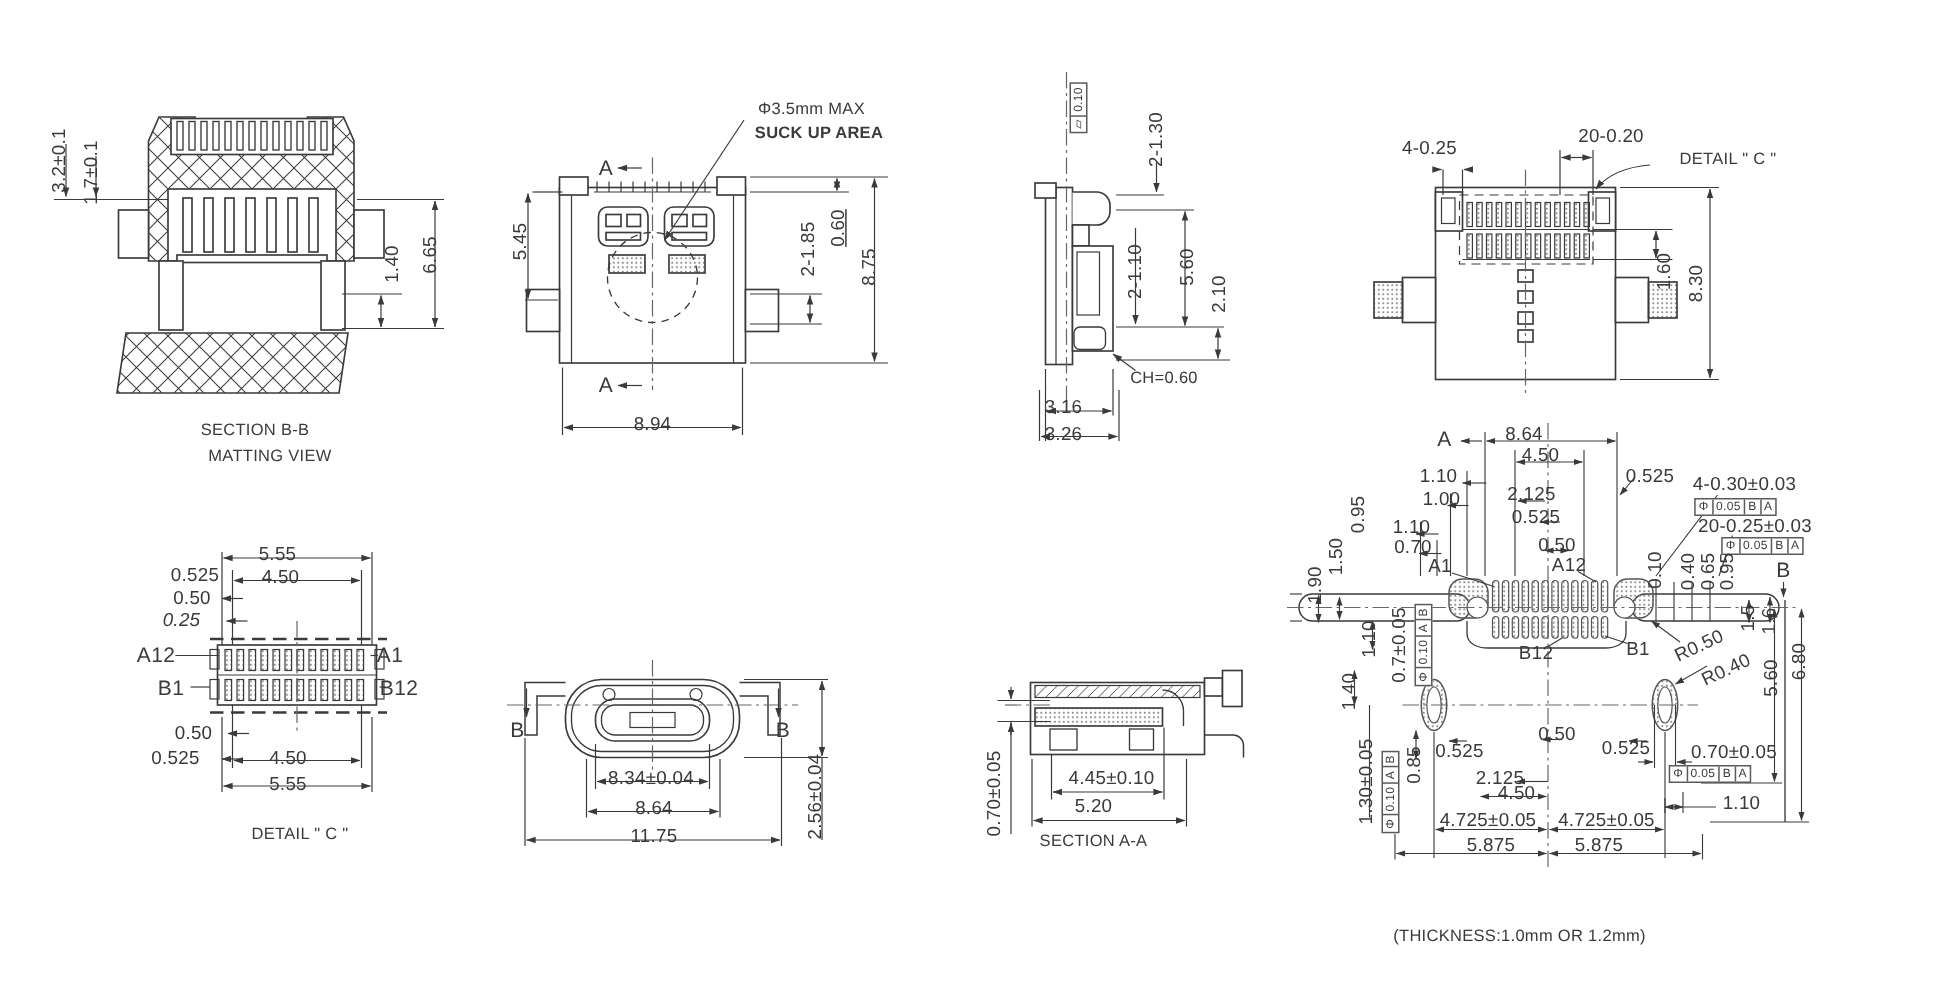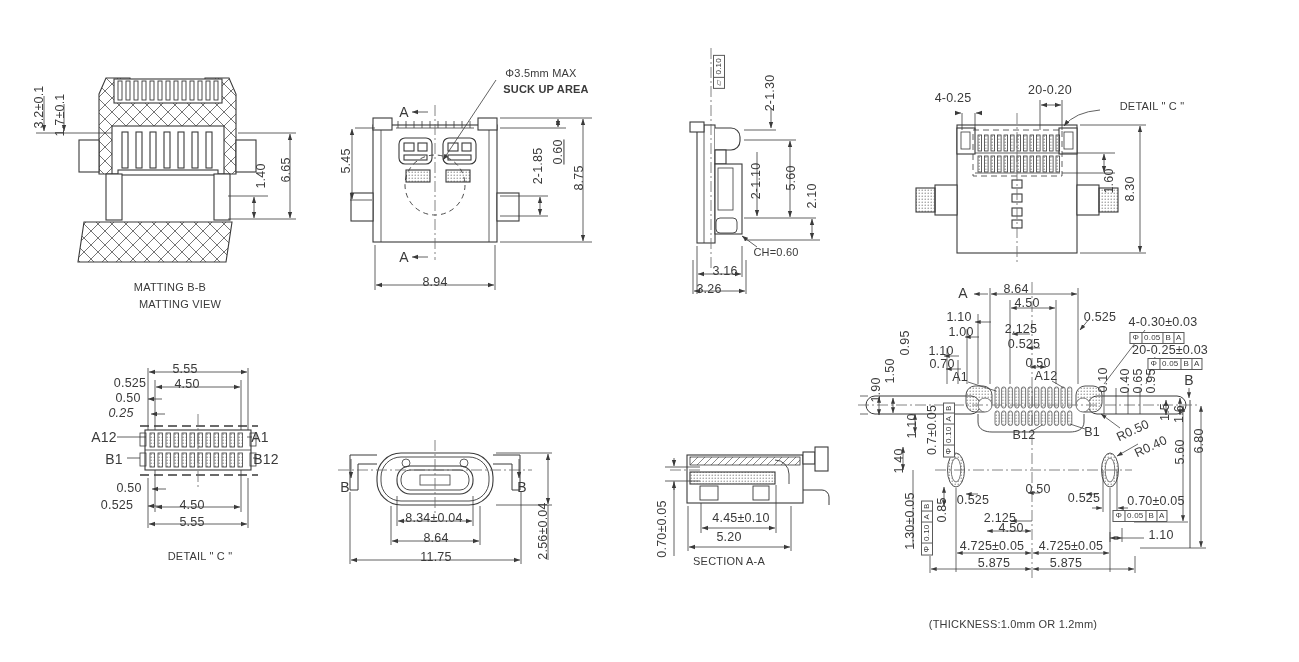--- a/index.html
+++ b/index.html
@@ -453,44 +453,44 @@
           <line x1="1155" y1="357" x2="1146" y2="384"></line>
       </g>
     </g>
   </svg>
 
   <div id="labels">
       <div class="dim" style="left: 40px; top: 107px; transform: translate(-50%, -50%) rotate(-90deg);">3.2±0.1</div>
       <div class="dim" style="left: 61px; top: 115px; transform: translate(-50%, -50%) rotate(-90deg);">1.7±0.1</div>
       <div class="dim" style="left: 262px; top: 176px; transform: translate(-50%, -50%) rotate(-90deg);">1.40</div>
       <div class="dim" style="left: 287px; top: 170px; transform: translate(-50%, -50%) rotate(-90deg);">6.65</div>
-      <div class="dim cap" style="left: 170px; top: 288px; transform: translate(-50%, -50%);">MATTING B-B</div>
+      <div class="dim cap" style="left: 170px; top: 288px; transform: translate(-50%, -50%);">SECTION B-B</div>
       <div class="dim cap" style="left: 170px; top: 305px; transform: translate(-50%, -50%); padding-left: 20px;">MATTING VIEW</div>
       <div class="dim cap" style="left: 541px; top: 74px; transform: translate(-50%, -50%);">Φ3.5mm MAX</div>
       <div class="dim cap" style="left: 546px; top: 90px; transform: translate(-50%, -50%); font-weight: bold;">SUCK UP AREA</div>
       <div class="dim big" style="left: 404px; top: 112px; transform: translate(-50%, -50%);">A</div>
       <div class="dim big" style="left: 404px; top: 257px; transform: translate(-50%, -50%);">A</div>
       <div class="dim" style="left: 347px; top: 161px; transform: translate(-50%, -50%) rotate(-90deg);">5.45</div>
       <div class="dim" style="left: 435px; top: 283px; transform: translate(-50%, -50%);">8.94</div>
       <div class="dim" style="left: 539px; top: 166px; transform: translate(-50%, -50%) rotate(-90deg);">2-1.85</div>
       <div class="dim" style="text-decoration: underline; left: 559px; top: 152px; transform: translate(-50%, -50%) rotate(-90deg);">0.60</div>
       <div class="dim" style="left: 580px; top: 178px; transform: translate(-50%, -50%) rotate(-90deg);">8.75</div>
       <div class="dim fcf" style="left: 719px; top: 72px; transform: translate(-50%, -50%) rotate(-90deg);">
         <span>▱</span>
         <span>0.10</span>
       </div>
       <div class="dim" style="left: 771px; top: 93px; transform: translate(-50%, -50%) rotate(-90deg);">2-1.30</div>
       <div class="dim" style="left: 757px; top: 181px; transform: translate(-50%, -50%) rotate(-90deg);">2-1.10</div>
       <div class="dim" style="left: 792px; top: 178px; transform: translate(-50%, -50%) rotate(-90deg);">5.60</div>
       <div class="dim" style="left: 813px; top: 196px; transform: translate(-50%, -50%) rotate(-90deg);">2.10</div>
       <div class="dim cap" style="left: 776px; top: 253px; transform: translate(-50%, -50%);">CH=0.60</div>
-      <div class="dim" style="left: 725px; top: 272px; transform: translate(-50%, -50%);">3.16</div>
+      <div class="dim" style="left: 709px; top: 272px; transform: translate(-50%, -50%);">3.16</div>
       <div class="dim" style="left: 709px; top: 290px; transform: translate(-50%, -50%); text-align: center;">3.26</div>
       <div class="dim" style="left: 953px; top: 99px; transform: translate(-50%, -50%);">4-0.25</div>
-      <div class="dim" style="left: 1050px; top: 91px; transform: translate(-50%, -50%);">20-0.20</div>
+      <div class="dim" style="left: 1074px; top: 91px; transform: translate(-50%, -50%);">20-0.20</div>
       <div class="dim cap" style="left: 1152px; top: 107px; transform: translate(-50%, -50%);">DETAIL " C "</div>
       <div class="dim" style="left: 1110px; top: 181px; transform: translate(-50%, -50%) rotate(-90deg);">1.60</div>
       <div class="dim" style="left: 1131px; top: 189px; transform: translate(-50%, -50%) rotate(-90deg);">8.30</div>
       <div class="dim" style="left: 185px; top: 370px; transform: translate(-50%, -50%);">5.55</div>
       <div class="dim" style="left: 187px; top: 385px; transform: translate(-50%, -50%);">4.50</div>
       <div class="dim" style="left: 130px; top: 384px; transform: translate(-50%, -50%);">0.525</div>
       <div class="dim" style="left: 128px; top: 399px; transform: translate(-50%, -50%);">0.50</div>
       <div class="dim" style="left: 121px; top: 414px; transform: translate(-50%, -50%); font-style: italic;">0.25</div>
       <div class="dim big" style="left: 104px; top: 437px; transform: translate(-50%, -50%);">A12</div>
       <div class="dim big" style="left: 260px; top: 437px; transform: translate(-50%, -50%);">A1</div>

